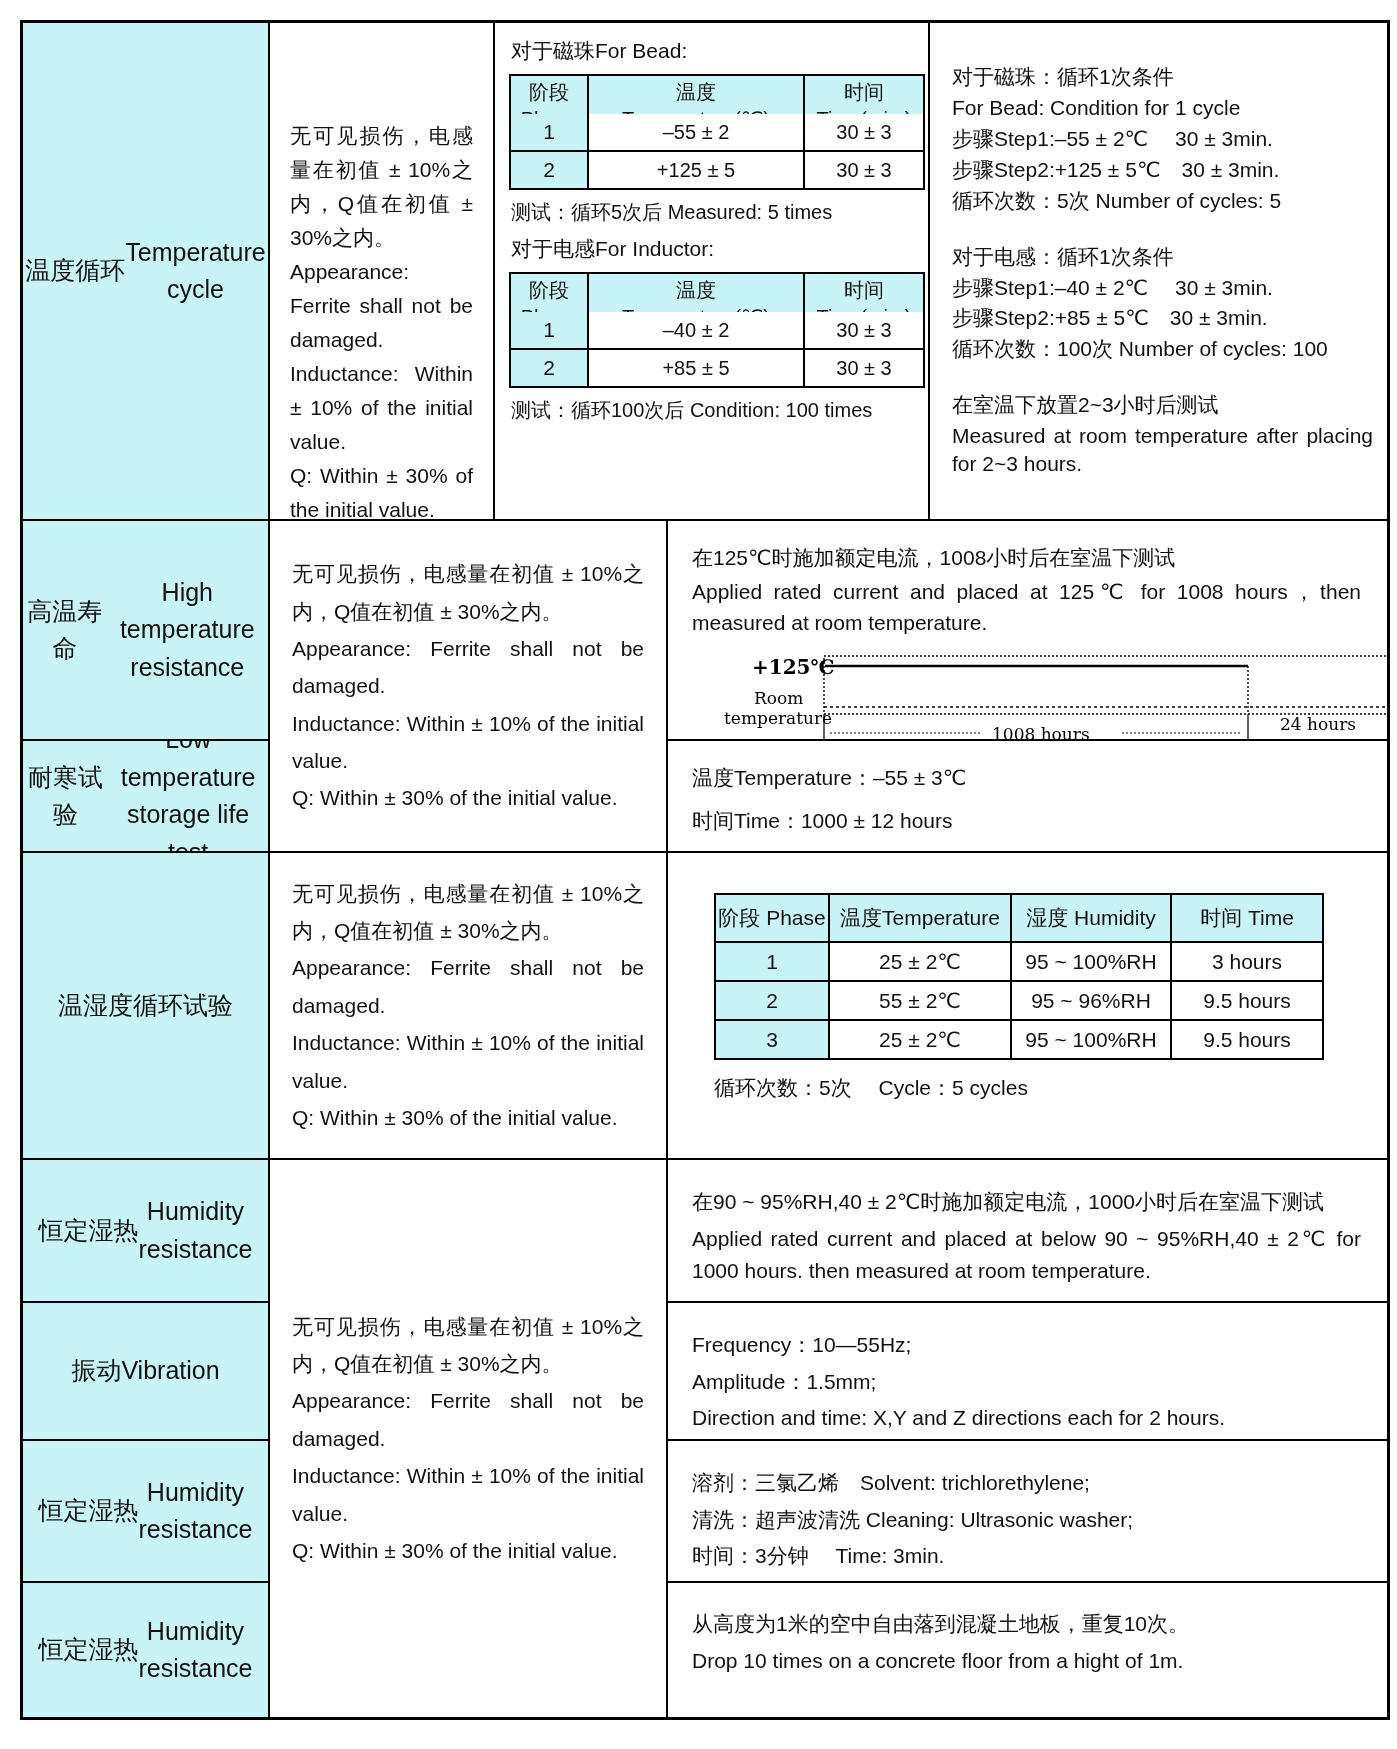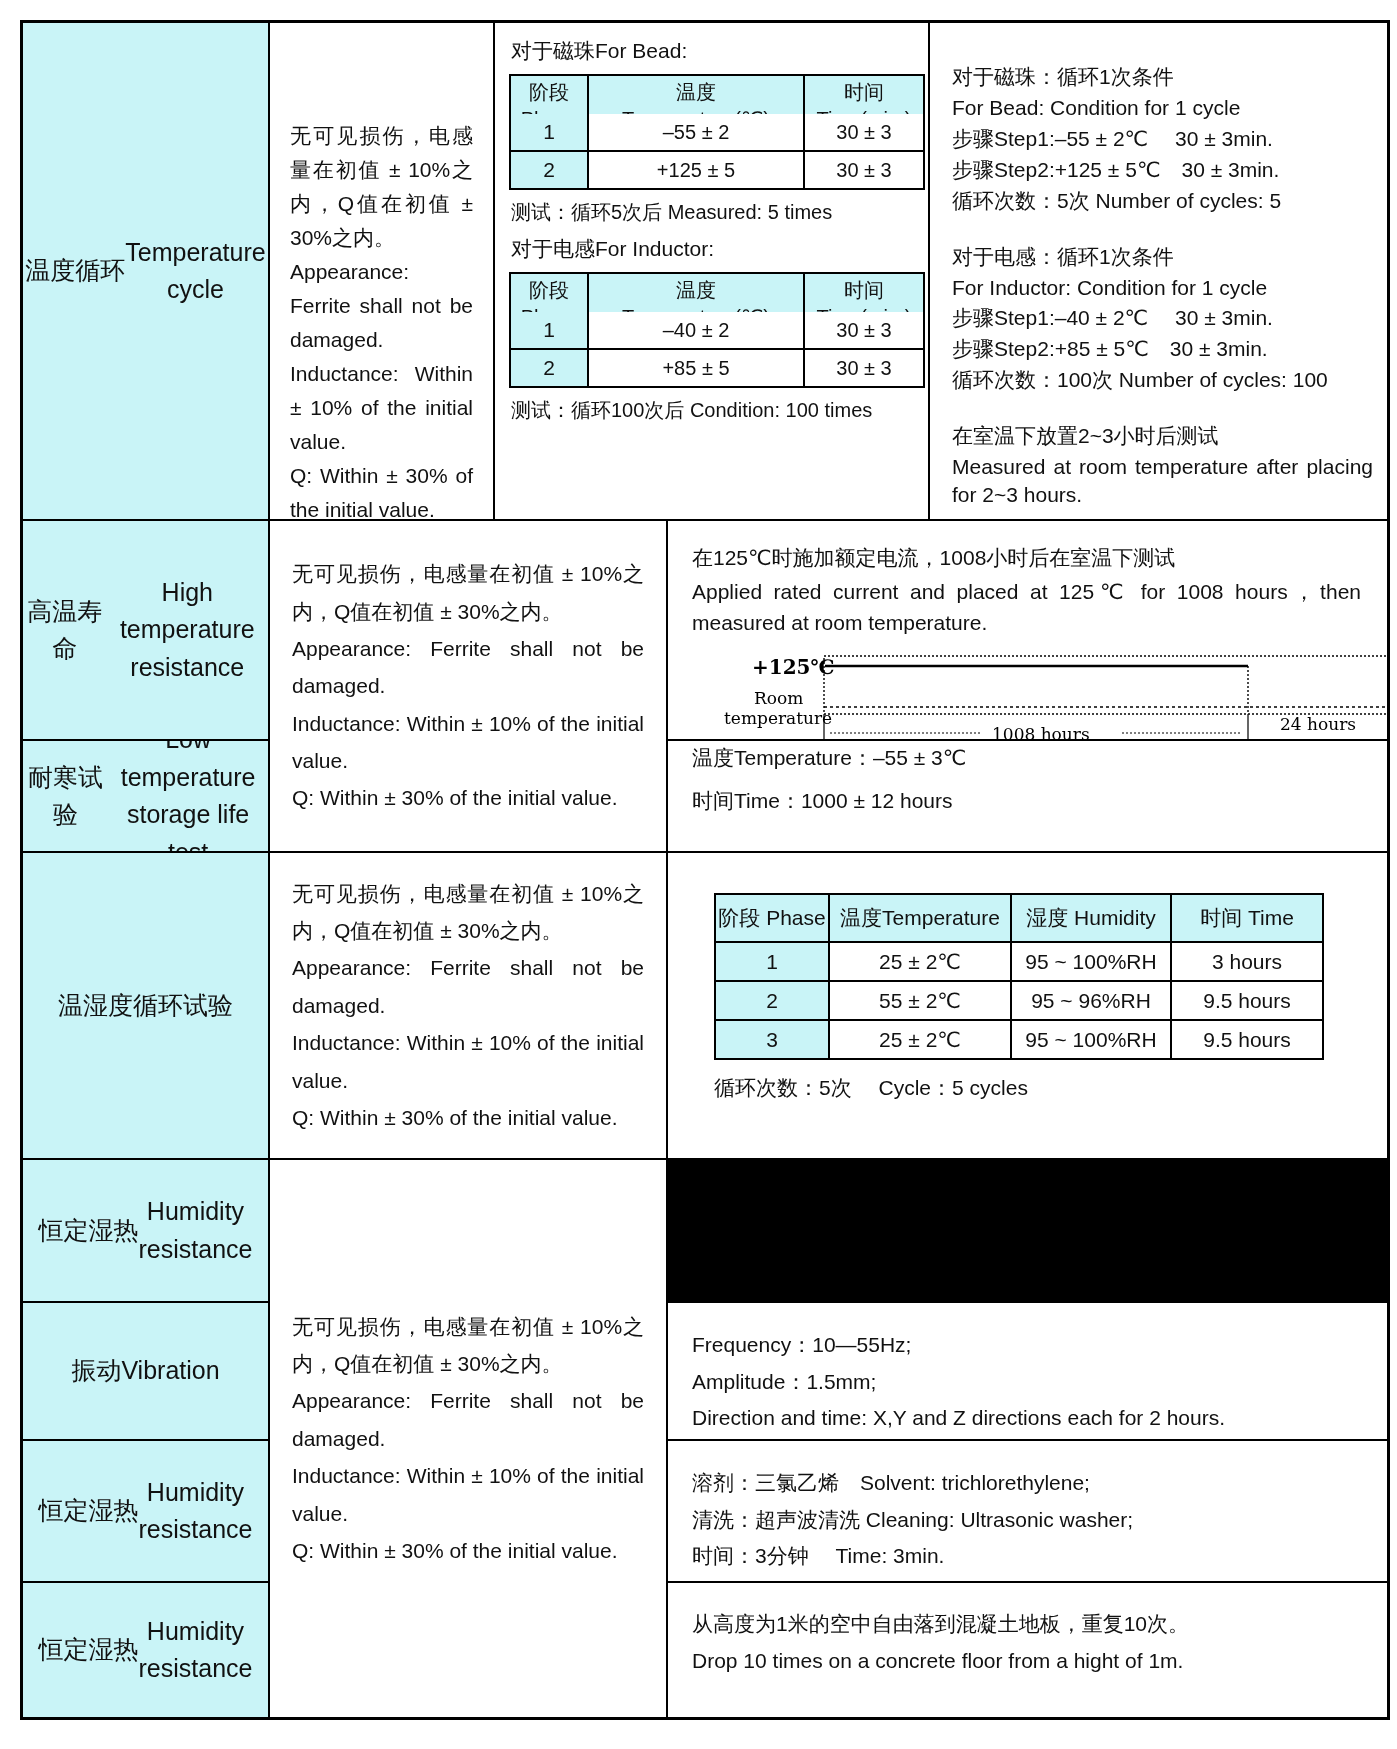--- a/index.html
+++ b/index.html
@@ -35,21 +35,21 @@
   .bead-t{grid-template-columns:76px 214px 118px;grid-auto-rows:36px;}
   .bead-t .hrow{height:60px;}
   .note{font-size:20px;margin:9px 0 9px 2px;}
   .btitle{margin:0 0 9px 2px;}
   .cond-cell{padding:40px 14px 0 22px;font-size:21px;line-height:1.33;}
   .cond-cell .blk{margin-bottom:28px;}
   .cond-cell .ln{margin:0 0 3px 0;}
   .just{text-align:justify;}
   .ht-cell{padding:22px 26px 0 24px;font-size:21px;line-height:1.45;}
   .ht-cell .ln{margin-bottom:4px;}
-  .lt-cell{padding:6px 24px 0 24px;font-size:21px;line-height:1.0;}
+  .lt-cell{padding:26px 24px 0 24px;font-size:21px;line-height:1.0;}
   .lt-cell .ln{margin-bottom:22px;}
   .hum-cell{padding:40px 0 0 46px;font-size:21px;}
   .hum-t{grid-template-columns:112px 180px 158px 150px;}
   .hum-t .hc{height:46px;font-size:21px;}
   .hum-t .pc,.hum-t .dc{height:37px;font-size:21px;}
   .plain-cell{padding:26px 26px 0 24px;font-size:21px;line-height:1.55;}
   .plain-cell .ln{margin-bottom:4px;}
   .diagram{margin:10px 0 0 10px;display:block;}
   .dserif{font-family:"DejaVu Serif","Liberation Serif",serif;}
 </style>
@@ -110,21 +110,20 @@
     <div class="cell cond-cell" style="grid-area:1/5/2/6">
       <div class="blk">
         <div class="ln">对于磁珠：循环1次条件</div>
         <div class="ln">For Bead: Condition for 1 cycle</div>
         <div class="ln">步骤Step1:–55 ± 2℃　 30 ± 3min.</div>
         <div class="ln">步骤Step2:+125 ± 5℃　30 ± 3min.</div>
         <div class="ln">循环次数：5次  Number of cycles: 5</div>
       </div>
       <div class="blk">
         <div class="ln">对于电感：循环1次条件</div>
-        <div class="ln">For Inductor: Condition for 1 cycle</div>
         <div class="ln">步骤Step1:–40 ± 2℃　 30 ± 3min.</div>
         <div class="ln">步骤Step2:+85 ± 5℃　30 ± 3min.</div>
         <div class="ln">循环次数：100次  Number of cycles: 100</div>
       </div>
       <div>
         <div class="ln">在室温下放置2~3小时后测试</div>
         <div class="ln just">Measured at room temperature after placing for 2~3 hours.</div>
       </div>
     </div>
 
@@ -209,20 +208,24 @@
 resistance</div>
     </div>
 
     <div class="cell appear" style="grid-area:5/2/9/4">
       <p>无可见损伤，电感量在初值 ± 10%之内，Q值在初值 ± 30%之内。</p>
       <p>Appearance: Ferrite shall not be damaged.</p>
       <p>Inductance: Within ± 10% of the initial value.</p>
       <p>Q: Within ± 30% of the initial value.</p>
     </div>
 
+    <div class="cell plain-cell" style="grid-area:5/4/6/6">
+      <div class="ln">在90 ~ 95%RH,40 ± 2℃时施加额定电流，1000小时后在室温下测试</div>
+      <div class="ln just">Applied  rated current and placed at below 90 ~ 95%RH,40 ± 2℃ for 1000 hours. then measured at room temperature.</div>
+    </div>
 
     <div class="cell label" style="grid-area:6/1/7/2">
       <div>振动</div>
       <div class="en">Vibration</div>
     </div>
 
     <div class="cell plain-cell" style="grid-area:6/4/7/6">
       <div class="ln">Frequency：10—55Hz;</div>
       <div class="ln">Amplitude：1.5mm;</div>
       <div class="ln">Direction and time: X,Y and Z directions each for 2 hours.</div>

